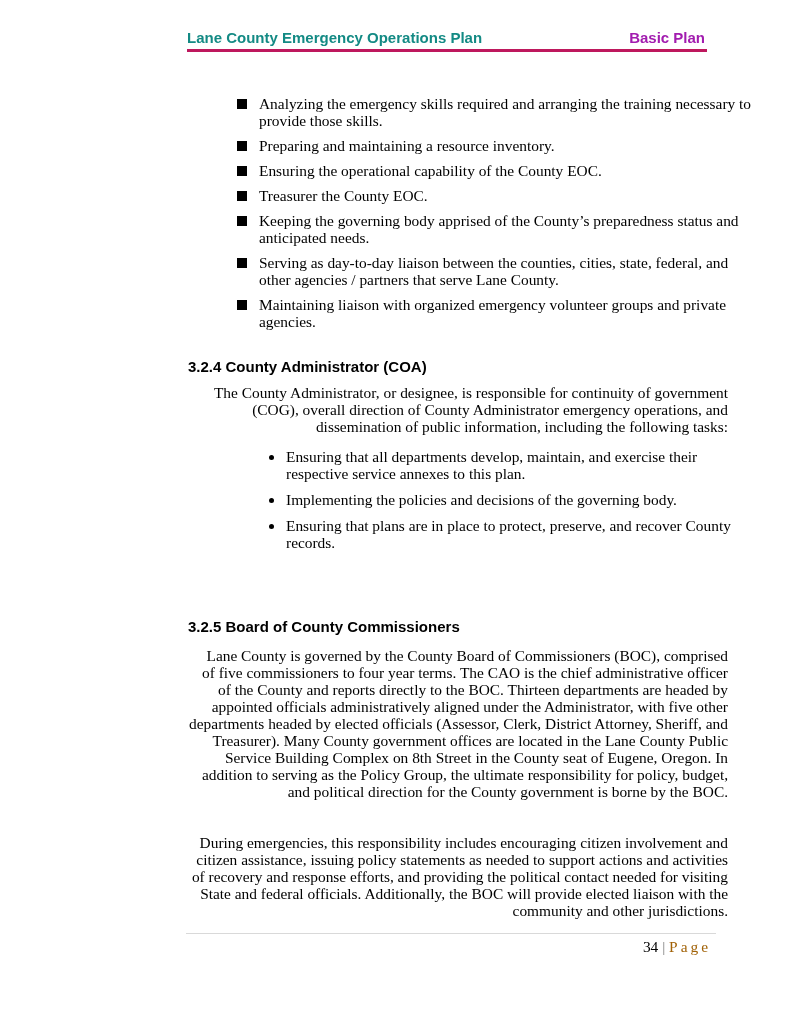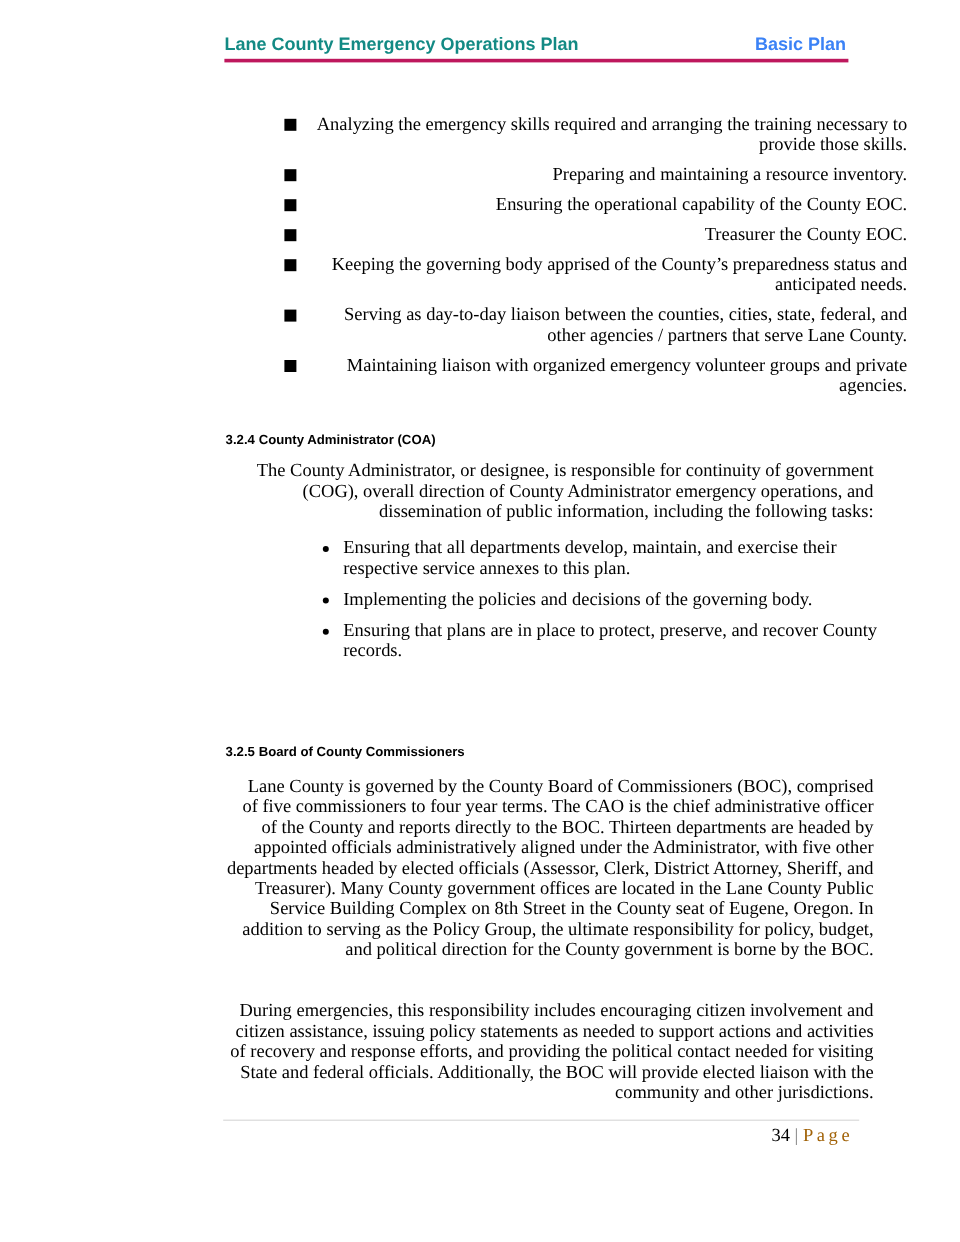--- a/index.html
+++ b/index.html
@@ -11,35 +11,35 @@
     border-bottom: 3px solid #be185d;
   }
   .header-title {
     position: absolute; left: 0; top: 0;
     font-family: "Liberation Sans", sans-serif; font-weight: bold;
     font-size: 15px; color: #138a84; line-height: 18px;
   }
   .header-right {
     position: absolute; right: 2px; top: 0;
     font-family: "Liberation Sans", sans-serif; font-weight: bold;
-    font-size: 15px; color: #3b82f6; line-height: 18px;
+    font-size: 15px; color: #a21caf; line-height: 18px;
   }
 
   .serif { font-family: "Liberation Serif", serif; font-size: 15.4px; color: #000; line-height: 17px; }
 
-  .sq-list { position: absolute; left: 236px; top: 95px; width: 520px; margin: 0; padding: 0; list-style: none; text-align: right; }
+  .sq-list { position: absolute; left: 236px; top: 95px; width: 520px; margin: 0; padding: 0; list-style: none; }
   .sq-list li { position: relative; padding-left: 23px; margin-bottom: 8px; }
   .sq-bullet {
     position: absolute; left: 1px; top: 4px; width: 10px; height: 10px; background: #000;
   }
 
   .h2 {
     position: absolute; left: 188px;
     font-family: "Liberation Sans", sans-serif; font-weight: bold;
-    font-size: 11px; color: #000; line-height: 20px; margin: 0;
+    font-size: 15px; color: #000; line-height: 20px; margin: 0;
   }
   .para { position: absolute; left: 188px; width: 540px; margin: 0; text-align: right; }
 
   .dot-list { position: absolute; left: 268px; top: 448px; width: 470px; margin: 0; padding: 0; list-style: none; }
   .dot-list li { position: relative; padding-left: 18px; margin-bottom: 9px; }
   .dot-bullet {
     position: absolute; left: 1px; top: 7px; width: 5px; height: 5px; border-radius: 50%; background: #000;
   }
 
   .footer-rule { position: absolute; left: 186px; top: 933px; width: 530px; height: 1px; background: #d9d9d9; }

